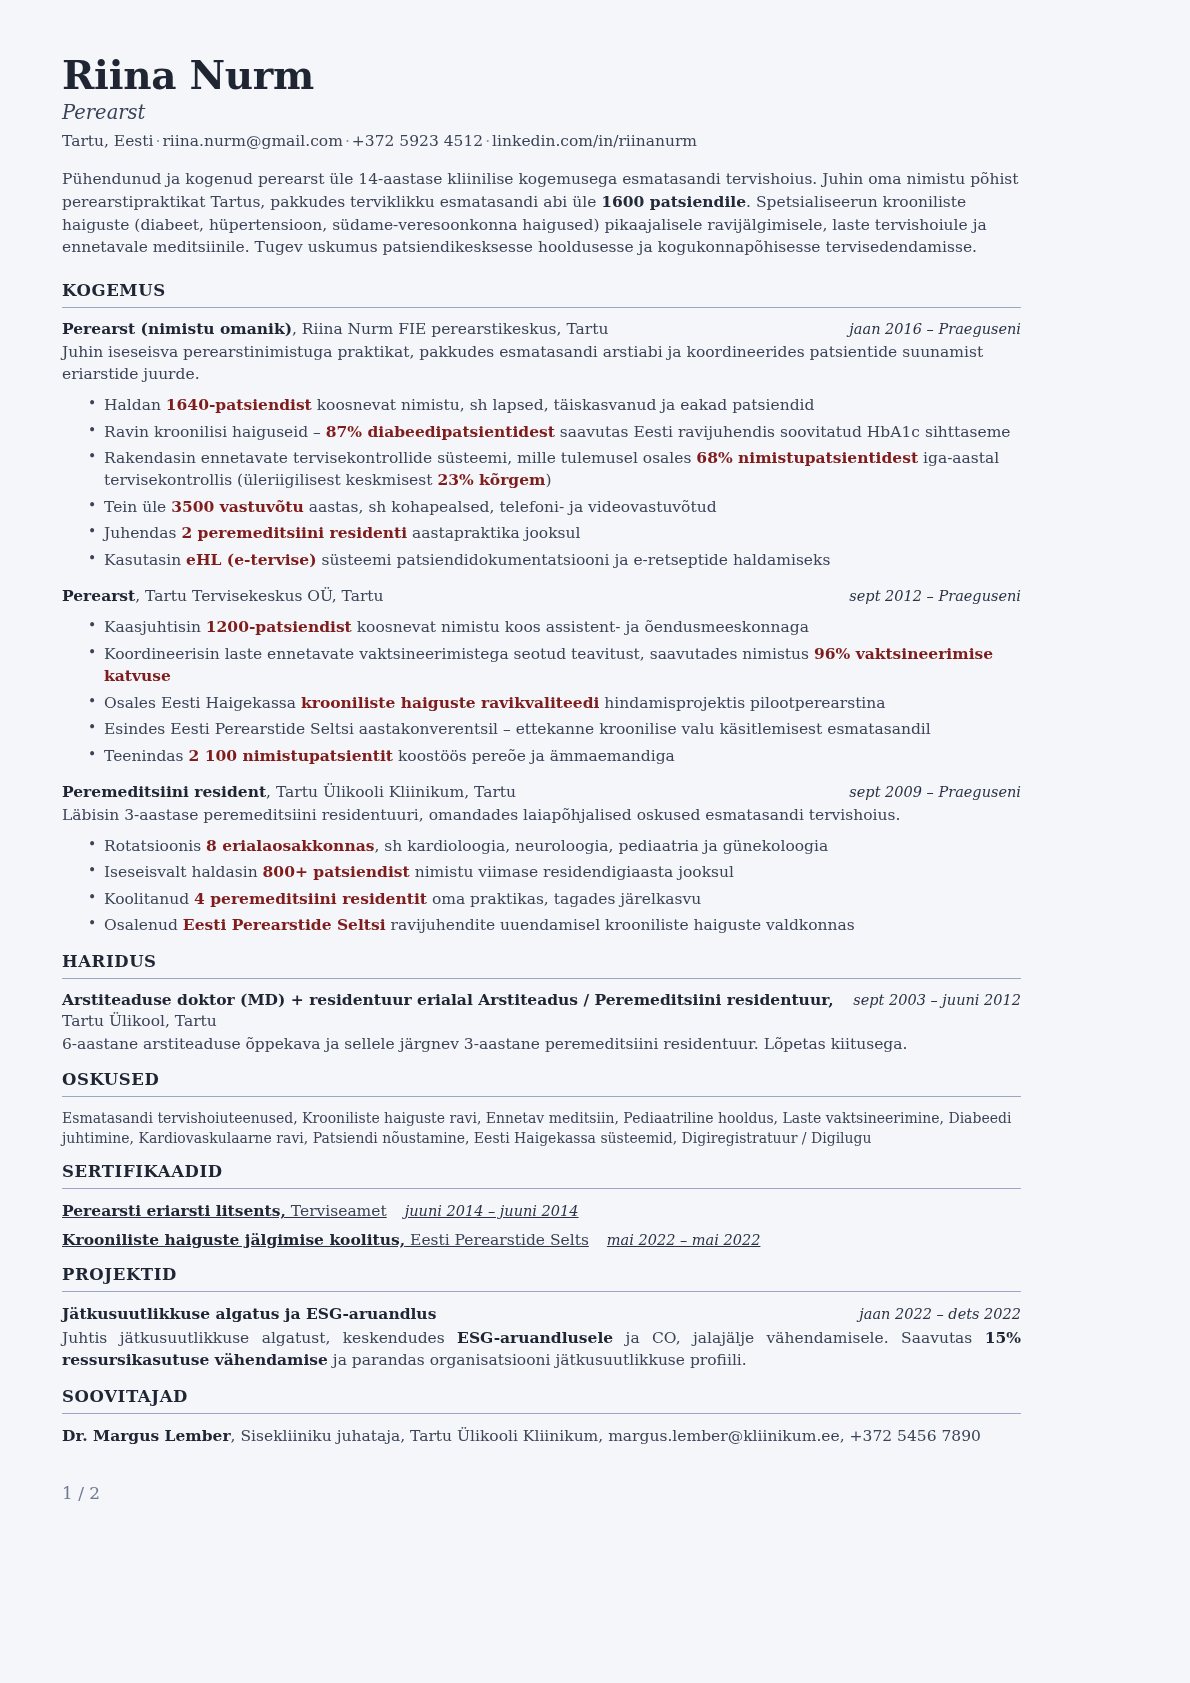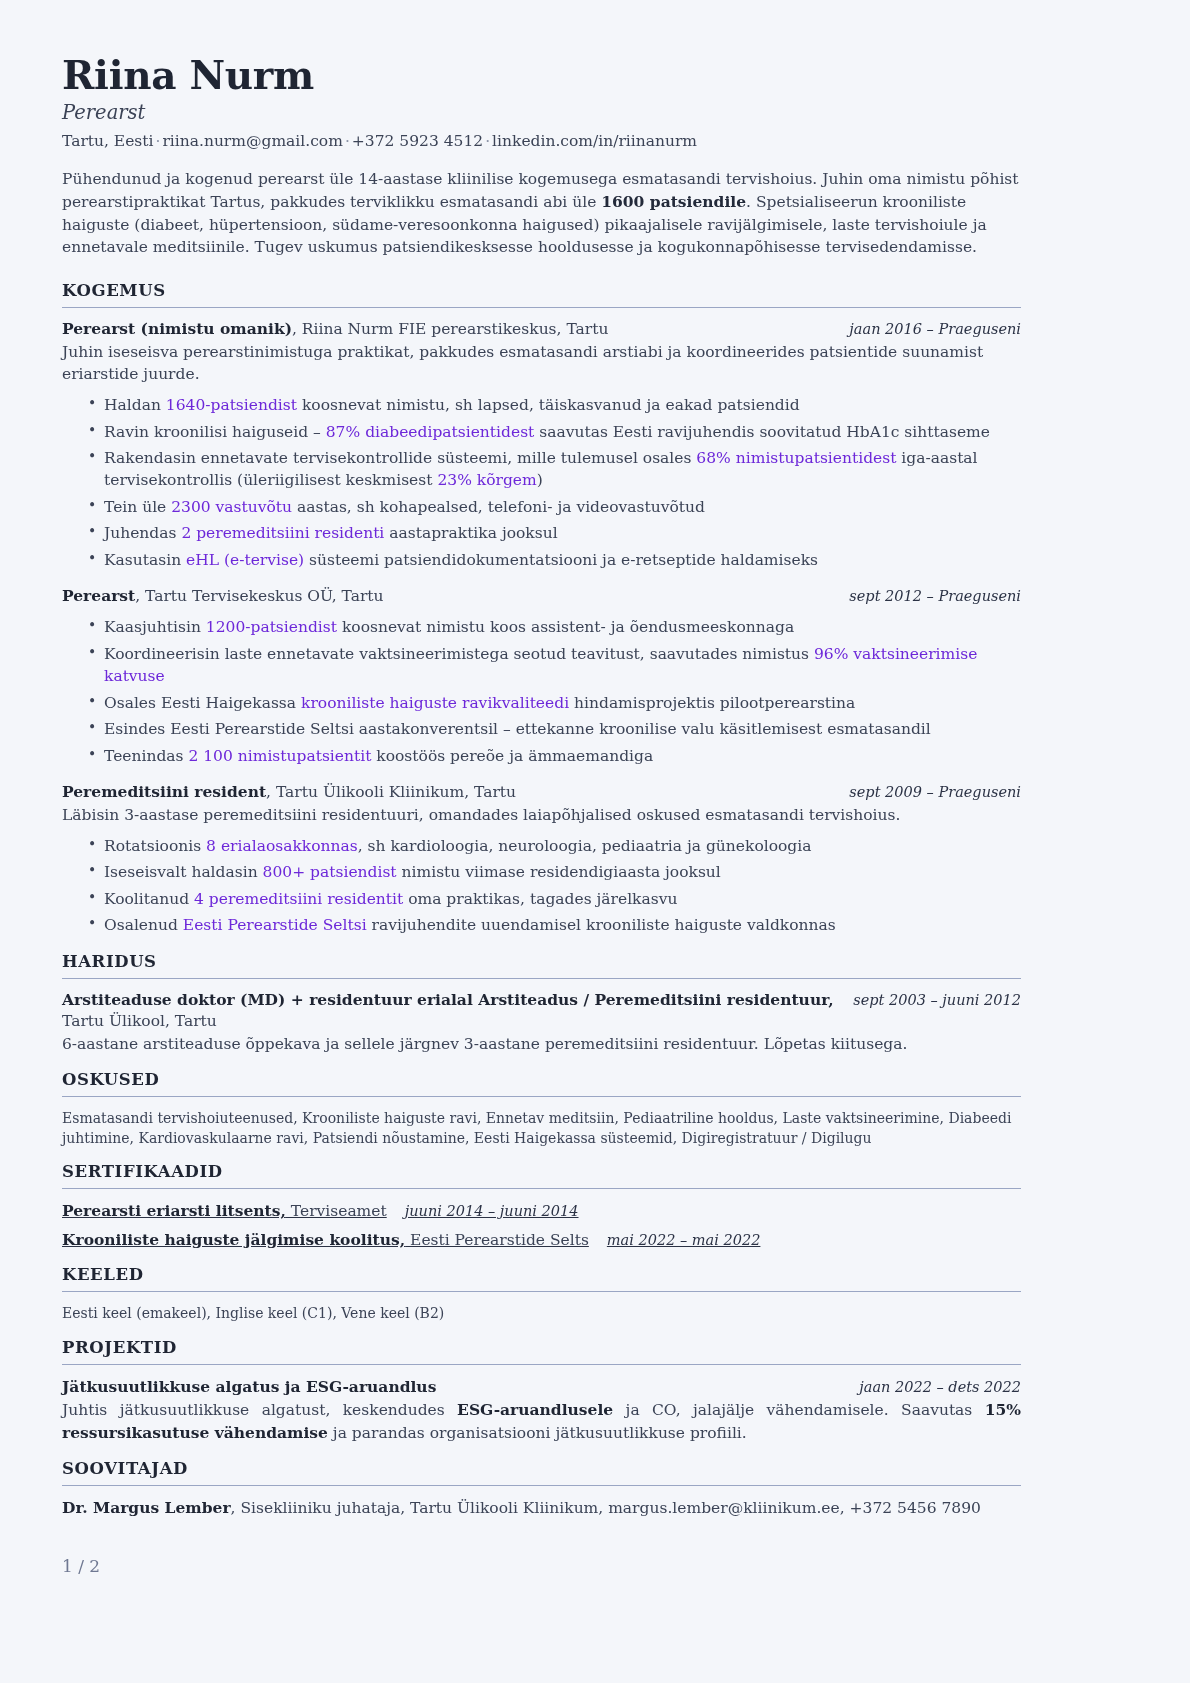--- a/index.html
+++ b/index.html
@@ -117,21 +117,21 @@
     margin-bottom: 4px;
   }
   ul.bullets li::before {
     content: "•";
     position: absolute;
     left: 0;
     top: -1px;
     color: #3b4356;
     font-size: 14px;
   }
-  ul.bullets li b { font-weight: normal; color: #6d28d9; text-align: center; }
+  ul.bullets li b { font-weight: bold; color: #7f1d1d; text-align: center; }
 
   .plain-text {
     font-size: 14px;
     line-height: 1.45;
     color: #3b4356;
     margin: 0;
   }
   .cert-row {
     display: flex;
     align-items: baseline;
@@ -201,21 +201,21 @@
         <div class="entry">
           <div class="entry-head">
             <div class="entry-head-left"><span class="pos">Perearst (nimistu omanik)</span><span>, Riina Nurm FIE perearstikeskus, Tartu</span></div>
             <div class="entry-date">jaan 2016 – Praeguseni</div>
           </div>
           <p class="entry-desc">Juhin iseseisva perearstinimistuga praktikat, pakkudes esmatasandi arstiabi ja koordineerides patsientide suunamist eriarstide juurde.</p>
           <ul class="bullets">
             <li><span>Haldan </span><b>1640-patsiendist</b><span> koosnevat nimistu, sh lapsed, täiskasvanud ja eakad patsiendid</span></li>
             <li><span>Ravin kroonilisi haiguseid – </span><b>87% diabeedipatsientidest</b><span> saavutas Eesti ravijuhendis soovitatud HbA1c sihttaseme</span></li>
             <li><span>Rakendasin ennetavate tervisekontrollide süsteemi, mille tulemusel osales </span><b>68% nimistupatsientidest</b><span> iga-aastal tervisekontrollis (üleriigilisest keskmisest </span><b>23% kõrgem</b><span>)</span></li>
-            <li><span>Tein üle </span><b>2300 vastuvõtu</b><span> aastas, sh kohapealsed, telefoni- ja videovastuvõtud</span></li>
+            <li><span>Tein üle </span><b>3500 vastuvõtu</b><span> aastas, sh kohapealsed, telefoni- ja videovastuvõtud</span></li>
             <li><span>Juhendas </span><b>2 peremeditsiini residenti</b><span> aastapraktika jooksul</span></li>
             <li><span>Kasutasin </span><b>eHL (e-tervise)</b><span> süsteemi patsiendidokumentatsiooni ja e-retseptide haldamiseks</span></li>
           </ul>
         </div>
         <div class="entry">
           <div class="entry-head">
             <div class="entry-head-left"><span class="pos">Perearst</span><span>, Tartu Tervisekeskus OÜ, Tartu</span></div>
             <div class="entry-date">sept 2012 – Praeguseni</div>
           </div>
           <ul class="bullets">
@@ -270,25 +270,20 @@
           <div><span class="cert-name">Perearsti eriarsti litsents,</span><span class="cert-org"> Terviseamet</span></div>
           <div class="entry-date">juuni 2014 – juuni 2014</div>
         </div>
         <div class="cert-row">
           <div><span class="cert-name">Krooniliste haiguste jälgimise koolitus,</span><span class="cert-org"> Eesti Perearstide Selts</span></div>
           <div class="entry-date">mai 2022 – mai 2022</div>
         </div>
       </div>
   </div>
 
-  <div class="section tight">
-    <h2 class="section-title">KEELED</h2>
-    <hr class="rule">
-    <p class="plain-text">Eesti keel (emakeel), Inglise keel (C1), Vene keel (B2)</p>
-  </div>
 
   <div class="section tight">
     <h2 class="section-title">PROJEKTID</h2>
     <hr class="rule">
     <div id="projects-list">
         <div class="entry">
           <div class="proj-head">
             <div class="proj-title">Jätkusuutlikkuse algatus ja ESG-aruandlus</div>
             <div class="entry-date">jaan 2022 – dets 2022</div>
           </div>

